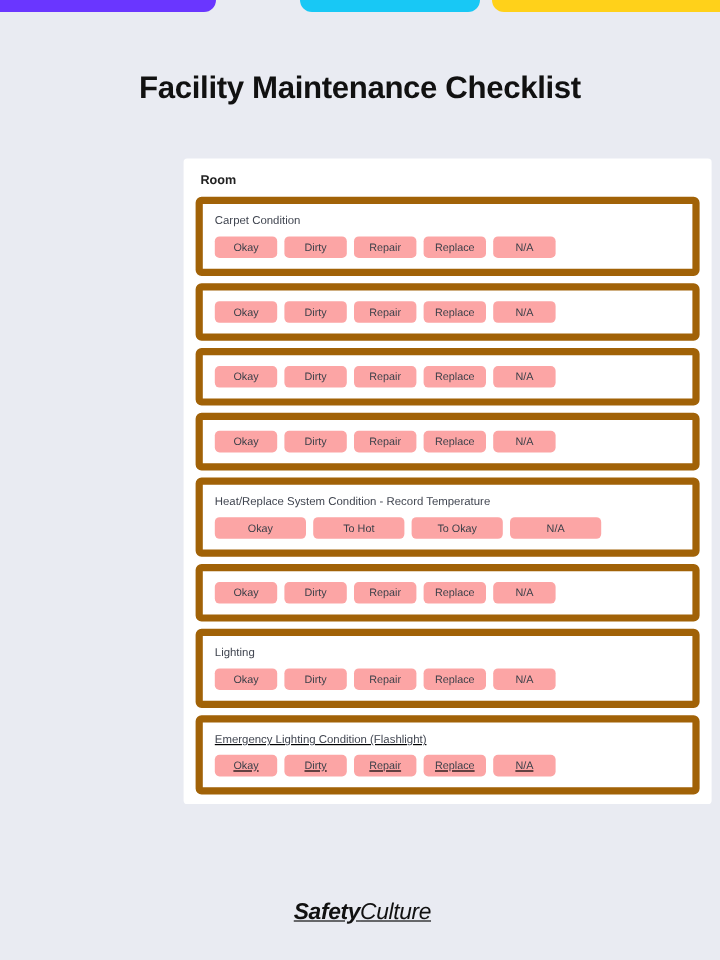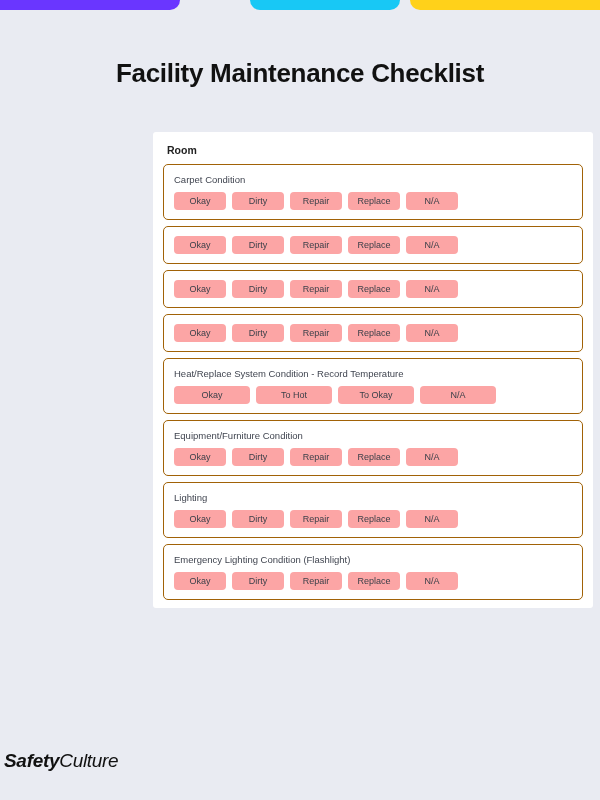--- a/index.html
+++ b/index.html
@@ -44,26 +44,26 @@
     padding: 10px 10px 8px 10px;
     margin-left: 48px;
   }
   .section-label {
     font-size: 10.5px;
     font-weight: 700;
     color: #222;
     padding: 2px 4px 8px 4px;
   }
   .item {
-    border: 1px solid #a16207;
+    border: 6px solid #a16207;
     border-radius: 5px;
     padding: 9px 10px 9px 10px;
     margin-bottom: 6px;
   }
-  .item:last-child { margin-bottom: 0; }
+  .item:last-child { margin-bottom: 0; text-decoration: underline; }
   .item-label {
     font-size: 9.5px;
     color: #404550;
     margin-bottom: 7px;
   }
   .opts { display: flex; gap: 6px; flex-wrap: wrap; }
   .opt {
     background: #fca5a5;
     border: none;
     border-radius: 4px;
@@ -73,25 +73,27 @@
     text-align: center;
     cursor: pointer;
     min-width: 52px;
   }
   .opt.wide { min-width: 76px; }
 
   .brand {
     position: absolute;
     bottom: 28px;
     left: 4px; right: 0;
+    text-align: center;
     font-size: 19px;
     font-weight: 800;
     font-style: italic;
     color: #111;
     letter-spacing: -0.3px;
+    text-decoration: underline;
   }
   .brand .light { font-weight: 500; font-style: italic; }
 </style>
 </head>
 <body>
 
 <div class="top-stripe">
   <div class="stripe-seg stripe-purple"></div>
   <div class="stripe-seg stripe-gap1"></div>
   <div class="stripe-seg stripe-cyan"></div>
@@ -144,21 +146,20 @@
       <div class="item">
         <div class="item-label">Heat/Replace System Condition - Record Temperature</div>
         <div class="opts">
           <button class="opt wide">Okay</button>
           <button class="opt wide">To Hot</button>
           <button class="opt wide">To Okay</button>
           <button class="opt wide">N/A</button>
         </div>
       </div>
       <div class="item">
-        <div class="item-label">Equipment/Furniture Condition</div>
         <div class="opts">
           <button class="opt">Okay</button>
           <button class="opt">Dirty</button>
           <button class="opt">Repair</button>
           <button class="opt">Replace</button>
           <button class="opt">N/A</button>
         </div>
       </div>
       <div class="item">
         <div class="item-label">Lighting</div>

